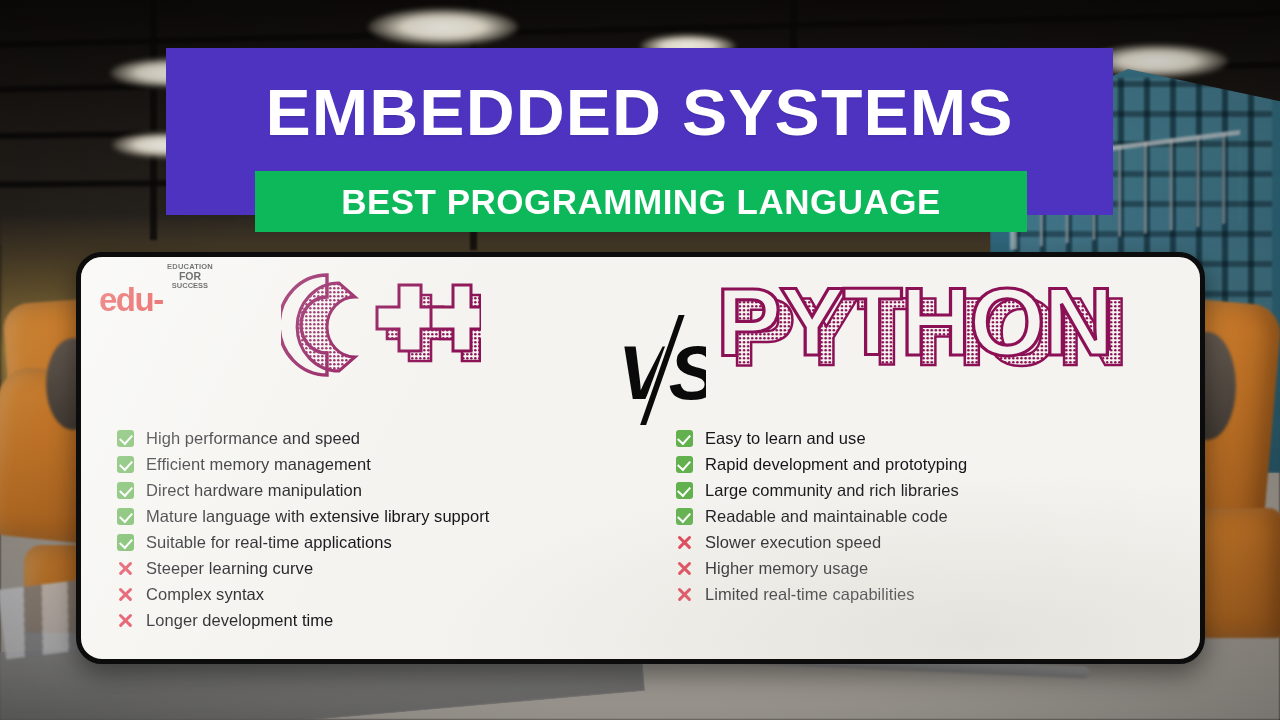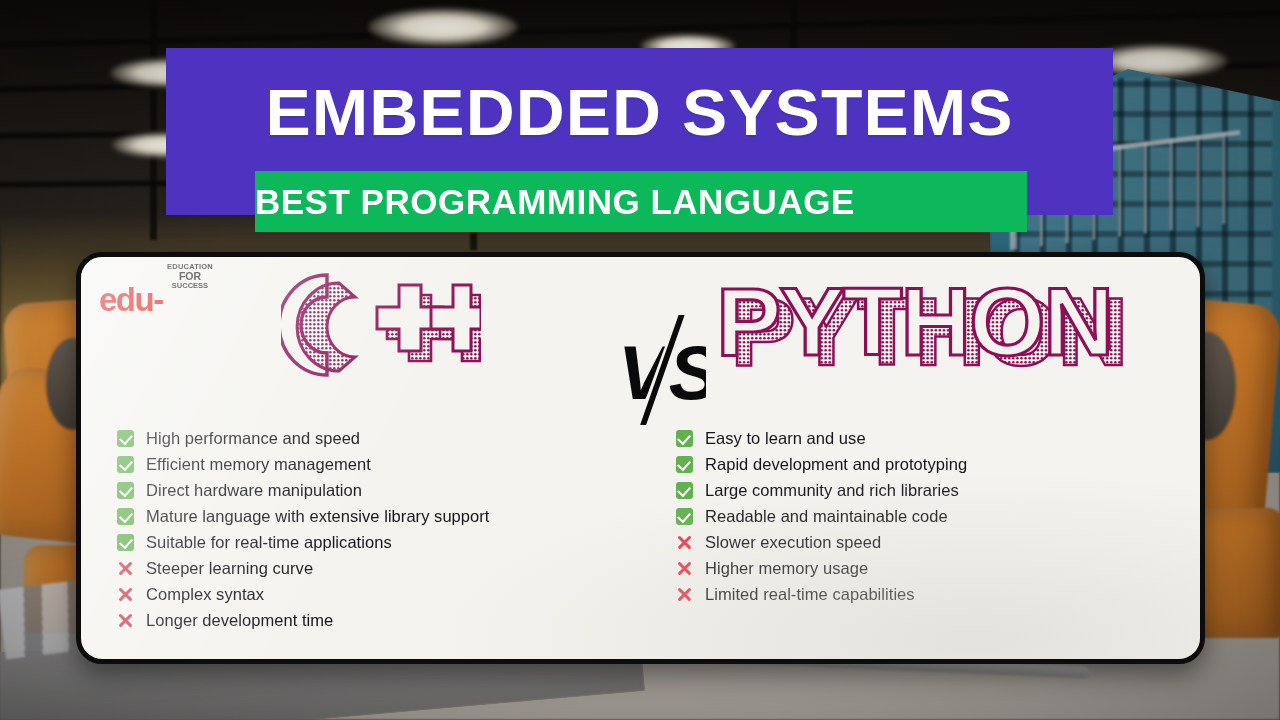--- a/index.html
+++ b/index.html
@@ -107,21 +107,21 @@
     position:absolute; left:166px; top:48px; width:947px; height:130px;
     display:flex; align-items:center; justify-content:center;
     color:#fff; font-weight:900; font-size:64px; letter-spacing:1px;
     font-family:"Liberation Sans", sans-serif;
     transform:scaleX(1.06); transform-origin:center;
     text-shadow:0 2px 0 rgba(0,0,0,.06);
   }
   .banner-green {
     position:absolute; left:255px; top:171px; width:772px; height:61px;
     background:var(--green, #0db85a);
-    display:flex; align-items:center; justify-content:flex-start;
+    display:flex; align-items:center; justify-content:center;
   }
   .title-sub {
     color:#fff; font-weight:700; font-size:35px; letter-spacing:.5px;
     font-family:"Liberation Sans", sans-serif; white-space:nowrap;
   }
 
   
   .card {
     position:absolute; left:76px; top:252px; width:1129px; height:412px;
     background:#f4f3ef; border:5px solid #0c0c0c; border-radius:26px;

